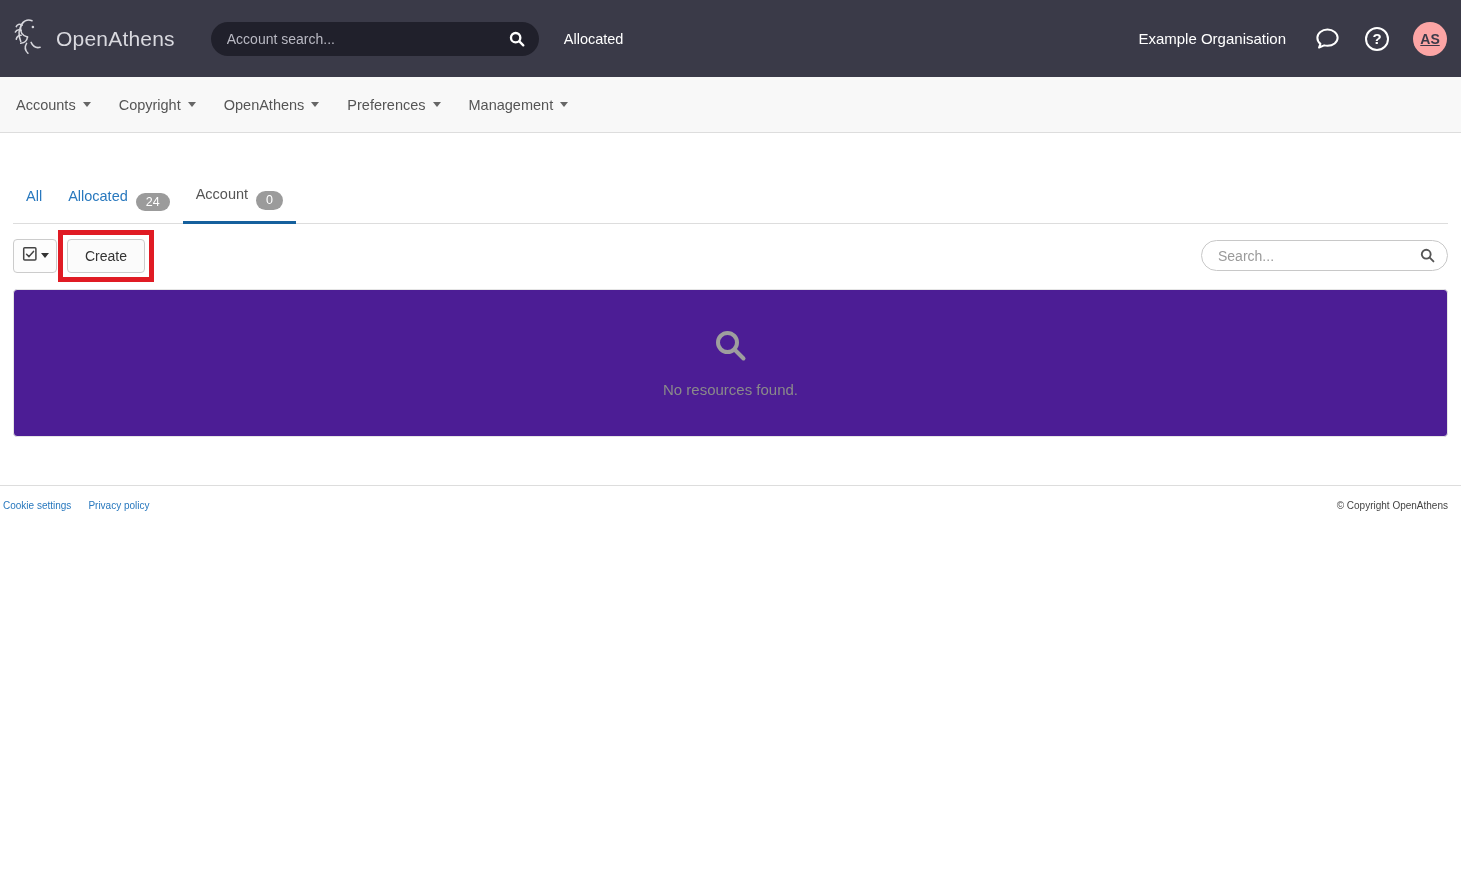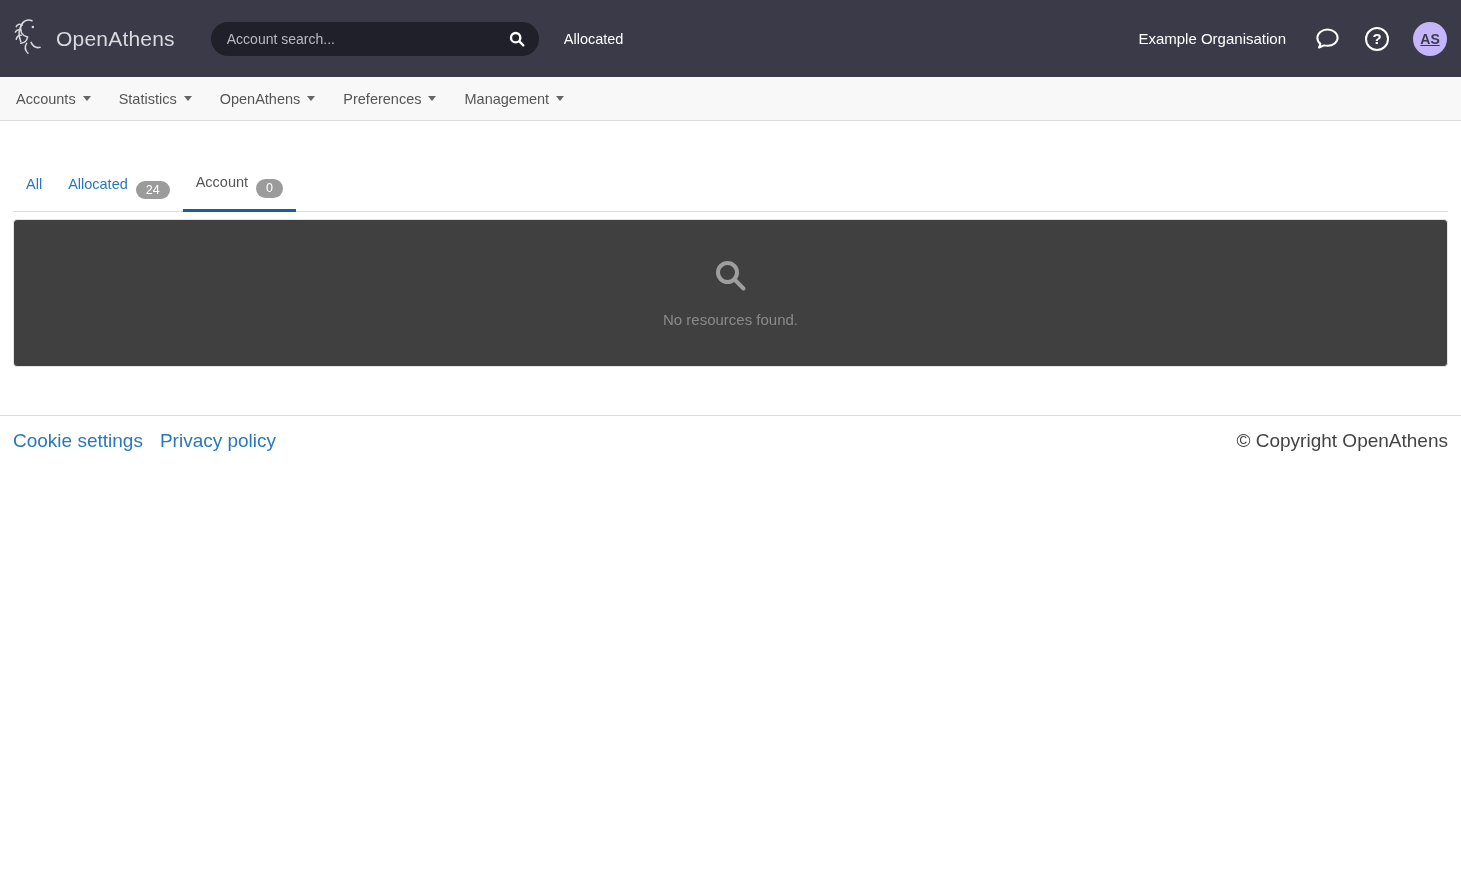--- a/index.html
+++ b/index.html
@@ -16,25 +16,25 @@
     border-radius:17px; color:#eab308; font-size:14px; padding:0 42px 0 16px;
     font-family:"Liberation Sans", sans-serif; }
   .acct-search::placeholder { color:#b9b9c3; }
   .acct-search-icon { position:absolute; right:13px; top:8px; cursor:pointer; }
   .advanced { color:#fff; font-size:14.5px; margin-left:25px; cursor:pointer; }
   .topbar-spacer { flex:1; }
   .org-name { color:#fff; font-size:15px; margin-right:28px; }
   .top-icon { margin-right:24px; cursor:pointer; display:flex; align-items:center; }
   .help-circle { width:24px; height:24px; border:2px solid #fff; border-radius:50%;
     color:#fff; font-size:15px; font-weight:bold; display:flex; align-items:center; justify-content:center; }
-  .avatar { width:34px; height:34px; background:#c4b5fd; border-radius:50%; color:#3a3a48;
+  .avatar { width:34px; height:34px; background:#fca5a5; border-radius:50%; color:#3a3a48;
     font-size:14px; font-weight:bold; display:flex; align-items:center; justify-content:center; cursor:pointer;text-decoration:underline; }
 
   
-  .nav { height:44px; background:#f8f8f8; border-bottom:1px solid #ddd;
+  .nav { height:56px; background:#f8f8f8; border-bottom:1px solid #ddd;
     display:flex; align-items:center; padding:0 2px; }
   .nav-item { color:#555; font-size:14.5px; padding:12px 14px; cursor:pointer;
     display:flex; align-items:center; gap:7px; }
   .caret { width:0; height:0; border-left:4px solid transparent; border-right:4px solid transparent;
     border-top:5px solid #666; display:inline-block; }
 
   
   .main { padding:0 13px; }
   .breadcrumb { padding:21px 0 0 0; font-size:14.5px; display:flex; align-items:center; gap:8px; }
   .crumb-link { color:#2878be; cursor:pointer; }
@@ -56,27 +56,27 @@
   .create-btn { height:34px; background:#fbfbfb; border:1px solid #ccc; border-radius:4px;
     font-size:14px; color:#333; padding:0 17px; cursor:pointer;
     font-family:"Liberation Sans", sans-serif; }
   .toolbar-spacer { flex:1; }
   .res-search-wrap { position:relative; }
   .res-search { width:247px; height:31px; border:1px solid #c8c8c8; border-radius:16px; outline:none;
     font-size:14px; color:#555; padding:0 38px 0 16px; font-family:"Liberation Sans", sans-serif; }
   .res-search::placeholder { color:#9a9a9a; }
   .res-search-icon { position:absolute; right:12px; top:7px; cursor:pointer; }
 
-  .empty-panel { margin-top:7px; height:148px; background:#404040; border:1px solid #e5e5e5;
+  .empty-panel { margin-top:7px; height:148px; background:#4c1d95; border:1px solid #e5e5e5;
     border-radius:4px; display:flex; flex-direction:column; align-items:center; justify-content:center; }
   .empty-msg { color:#8a8a8a; font-size:15px; margin-top:13px; }
 
   
-  .footer { margin-top:48px; border-top:1px solid #ddd; padding:14px 13px 0 13px;
-    display:flex; align-items:center; font-size:19px; }
+  .footer { margin-top:48px; border-top:1px solid #ddd; padding:14px 13px 0 3px;
+    display:flex; align-items:center; font-size:10px; }
   .footer-link { color:#2878be; cursor:pointer; margin-right:17px; }
   .footer-spacer { flex:1; }
   .copyright { color:#444; }
 </style>
 </head>
 <body>
 
 <header class="topbar">
   <div class="logo">
     <span>
@@ -125,21 +125,21 @@
 
   <div class="avatar">AS</div>
 </header>
 
 <nav class="nav">
   <div class="nav-item">
     <span>Accounts</span>
     <span class="caret"></span>
   </div>
   <div class="nav-item">
-    <span>Statistics</span>
+    <span>Copyright</span>
     <span class="caret"></span>
   </div>
   <div class="nav-item">
     <span>OpenAthens</span>
     <span class="caret"></span>
   </div>
   <div class="nav-item">
     <span>Preferences</span>
     <span class="caret"></span>
   </div>
@@ -159,20 +159,47 @@
     <div class="tab">
       <span>Allocated</span>
       <span class="badge">24</span>
     </div>
     <div class="tab active">
       <span>Account</span>
       <span class="badge">0</span>
     </div>
   </div>
 
+  <div class="toolbar">
+    <button class="select-btn">
+      <span>
+        <svg width="16" height="16" viewBox="0 0 16 16" fill="none" stroke="#444" stroke-width="1.5" stroke-linecap="round" stroke-linejoin="round">
+          <rect x="1.7" y="1.7" width="12.2" height="12.2" rx="1"></rect>
+          <path d="M4.6 8.2 7 10.6l4.5-5.2"></path>
+        </svg>
+      </span>
+      <span class="caret"></span>
+    </button>
+
+    <div class="annotation-box">
+      <button class="create-btn">Create</button>
+    </div>
+
+    <div class="toolbar-spacer"></div>
+
+    <div class="res-search-wrap">
+      <input class="res-search" type="text" placeholder="Search..." style="">
+      <span class="res-search-icon">
+        <svg width="17" height="17" viewBox="0 0 20 20" fill="none" stroke="#555" stroke-width="2.2" stroke-linecap="round">
+          <circle cx="8.5" cy="8.5" r="5.2"></circle>
+            <path d="M12.6 12.6 17 17"></path>
+        </svg>
+      </span>
+    </div>
+  </div>
 
   <section class="empty-panel">
     <span>
       <svg width="36" height="36" viewBox="0 0 36 36" fill="none" stroke="#9e9e9e" stroke-width="4" stroke-linecap="round">
         <circle cx="14.5" cy="14.5" r="9.5"></circle>
           <path d="M22 22l8.5 8.5"></path>
       </svg>
     </span>
     <div class="empty-msg">No resources found.</div>
   </section>

